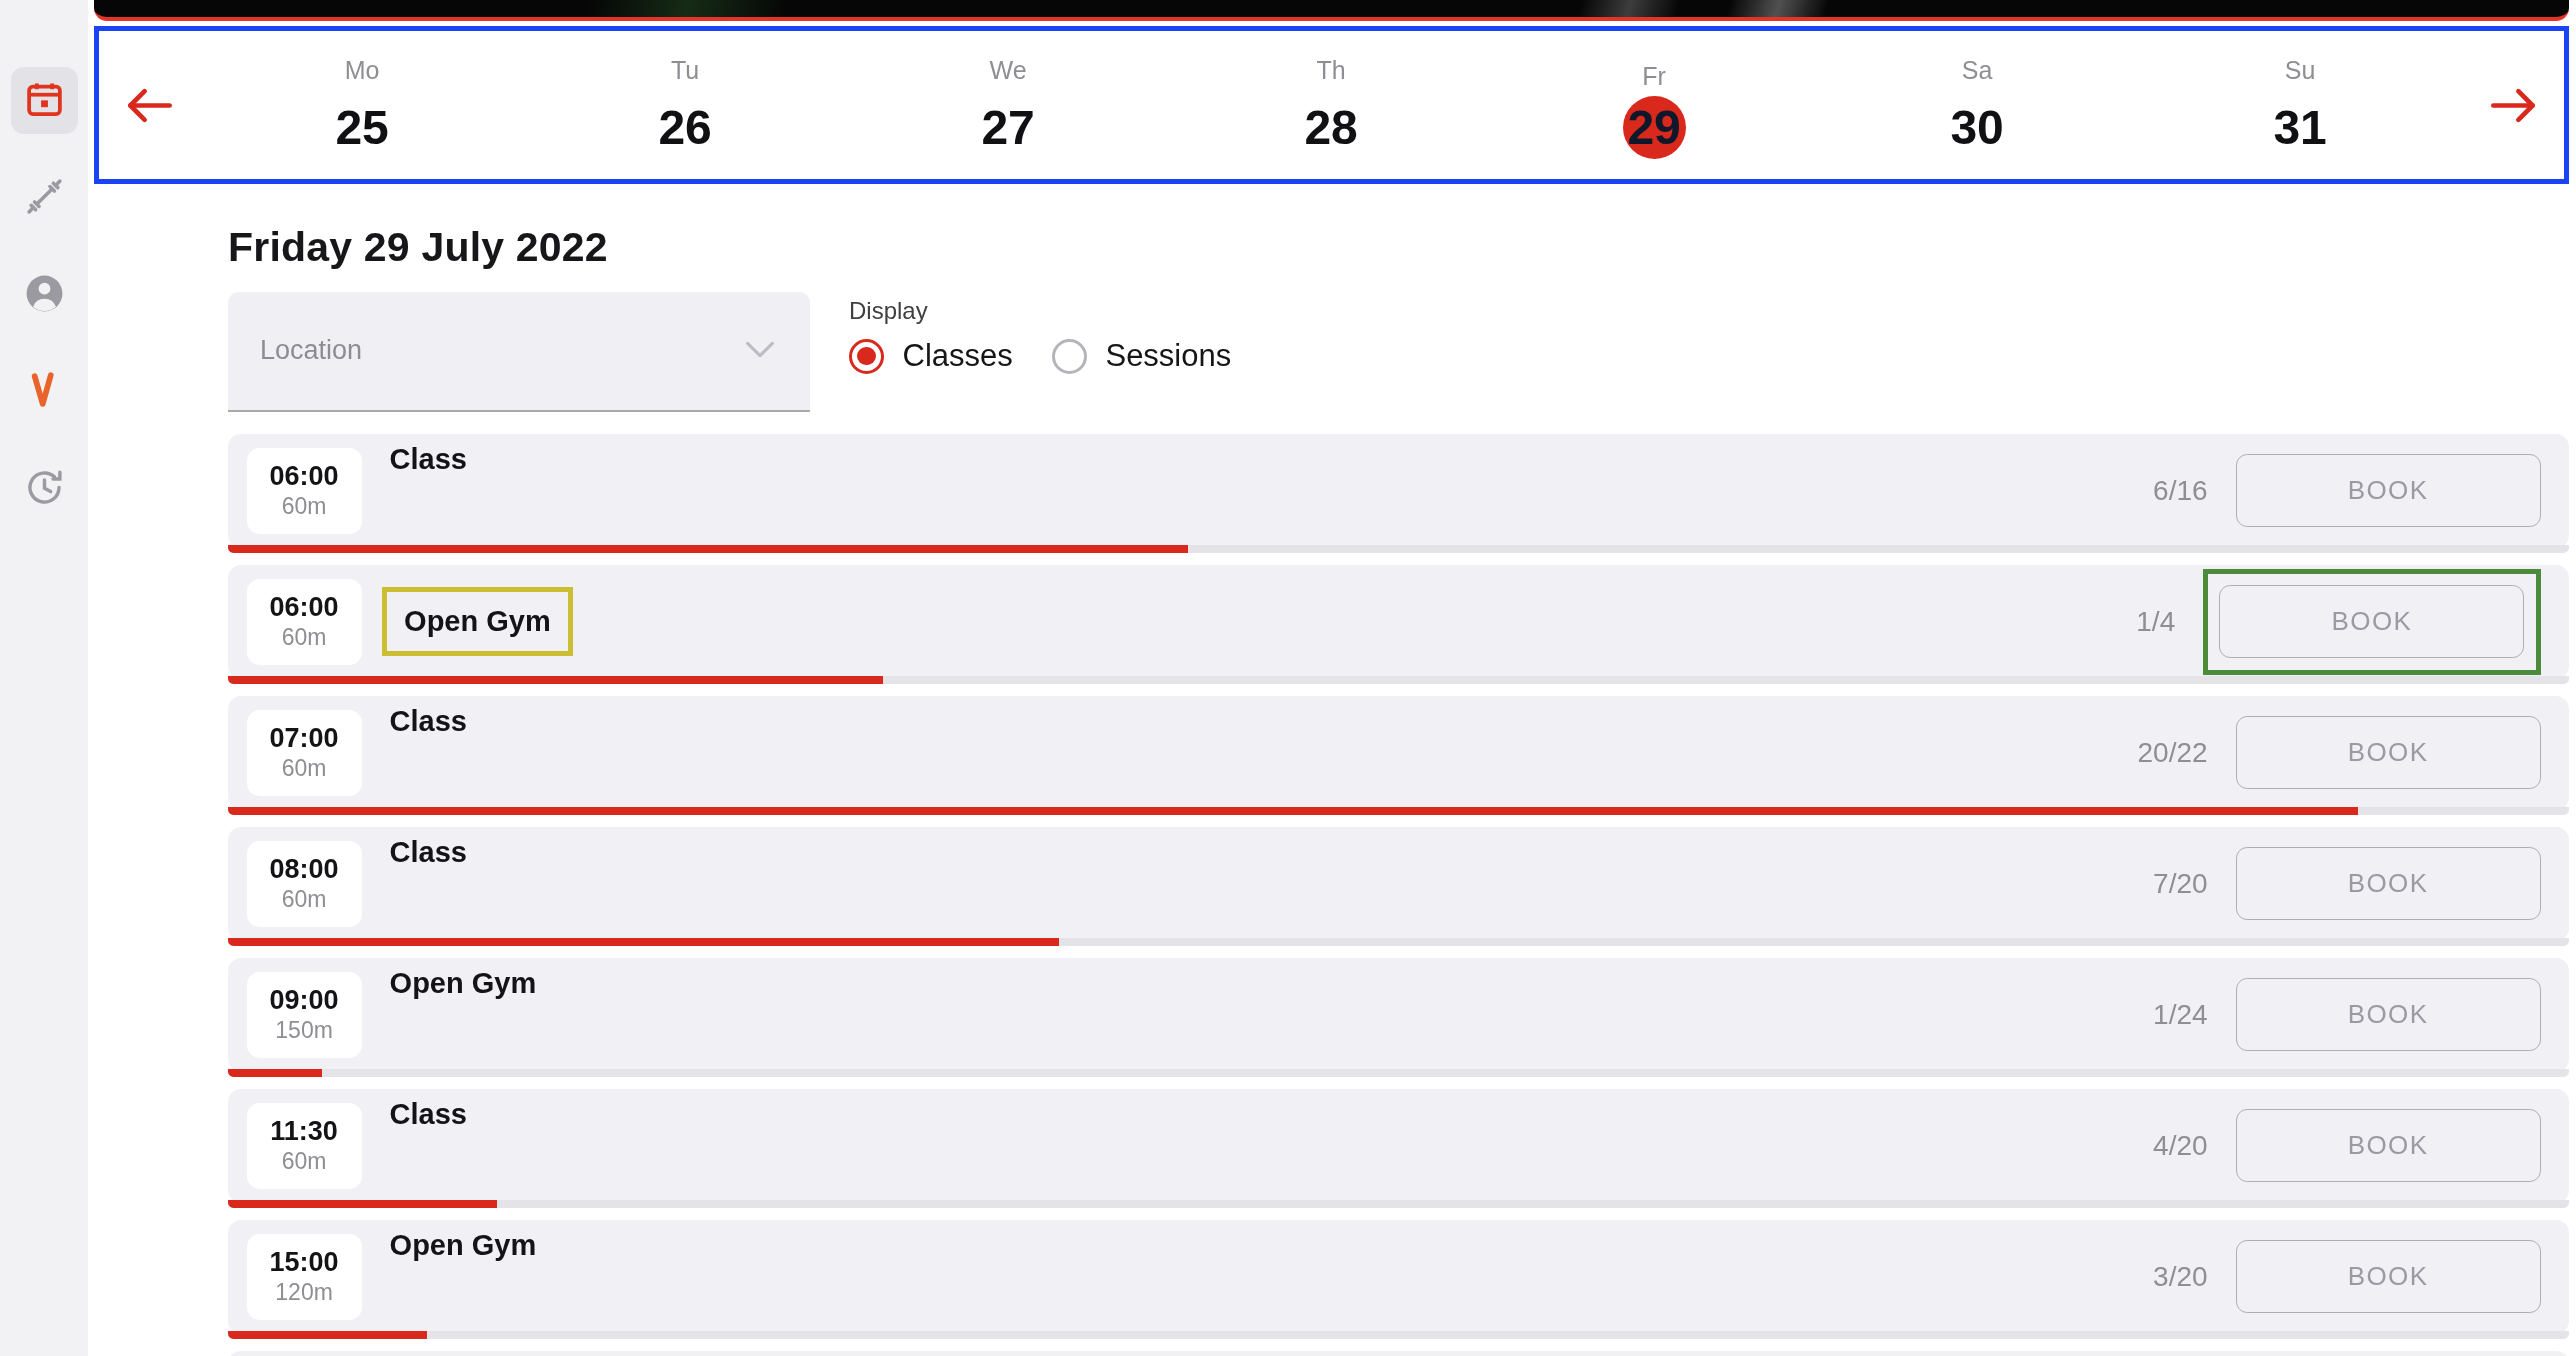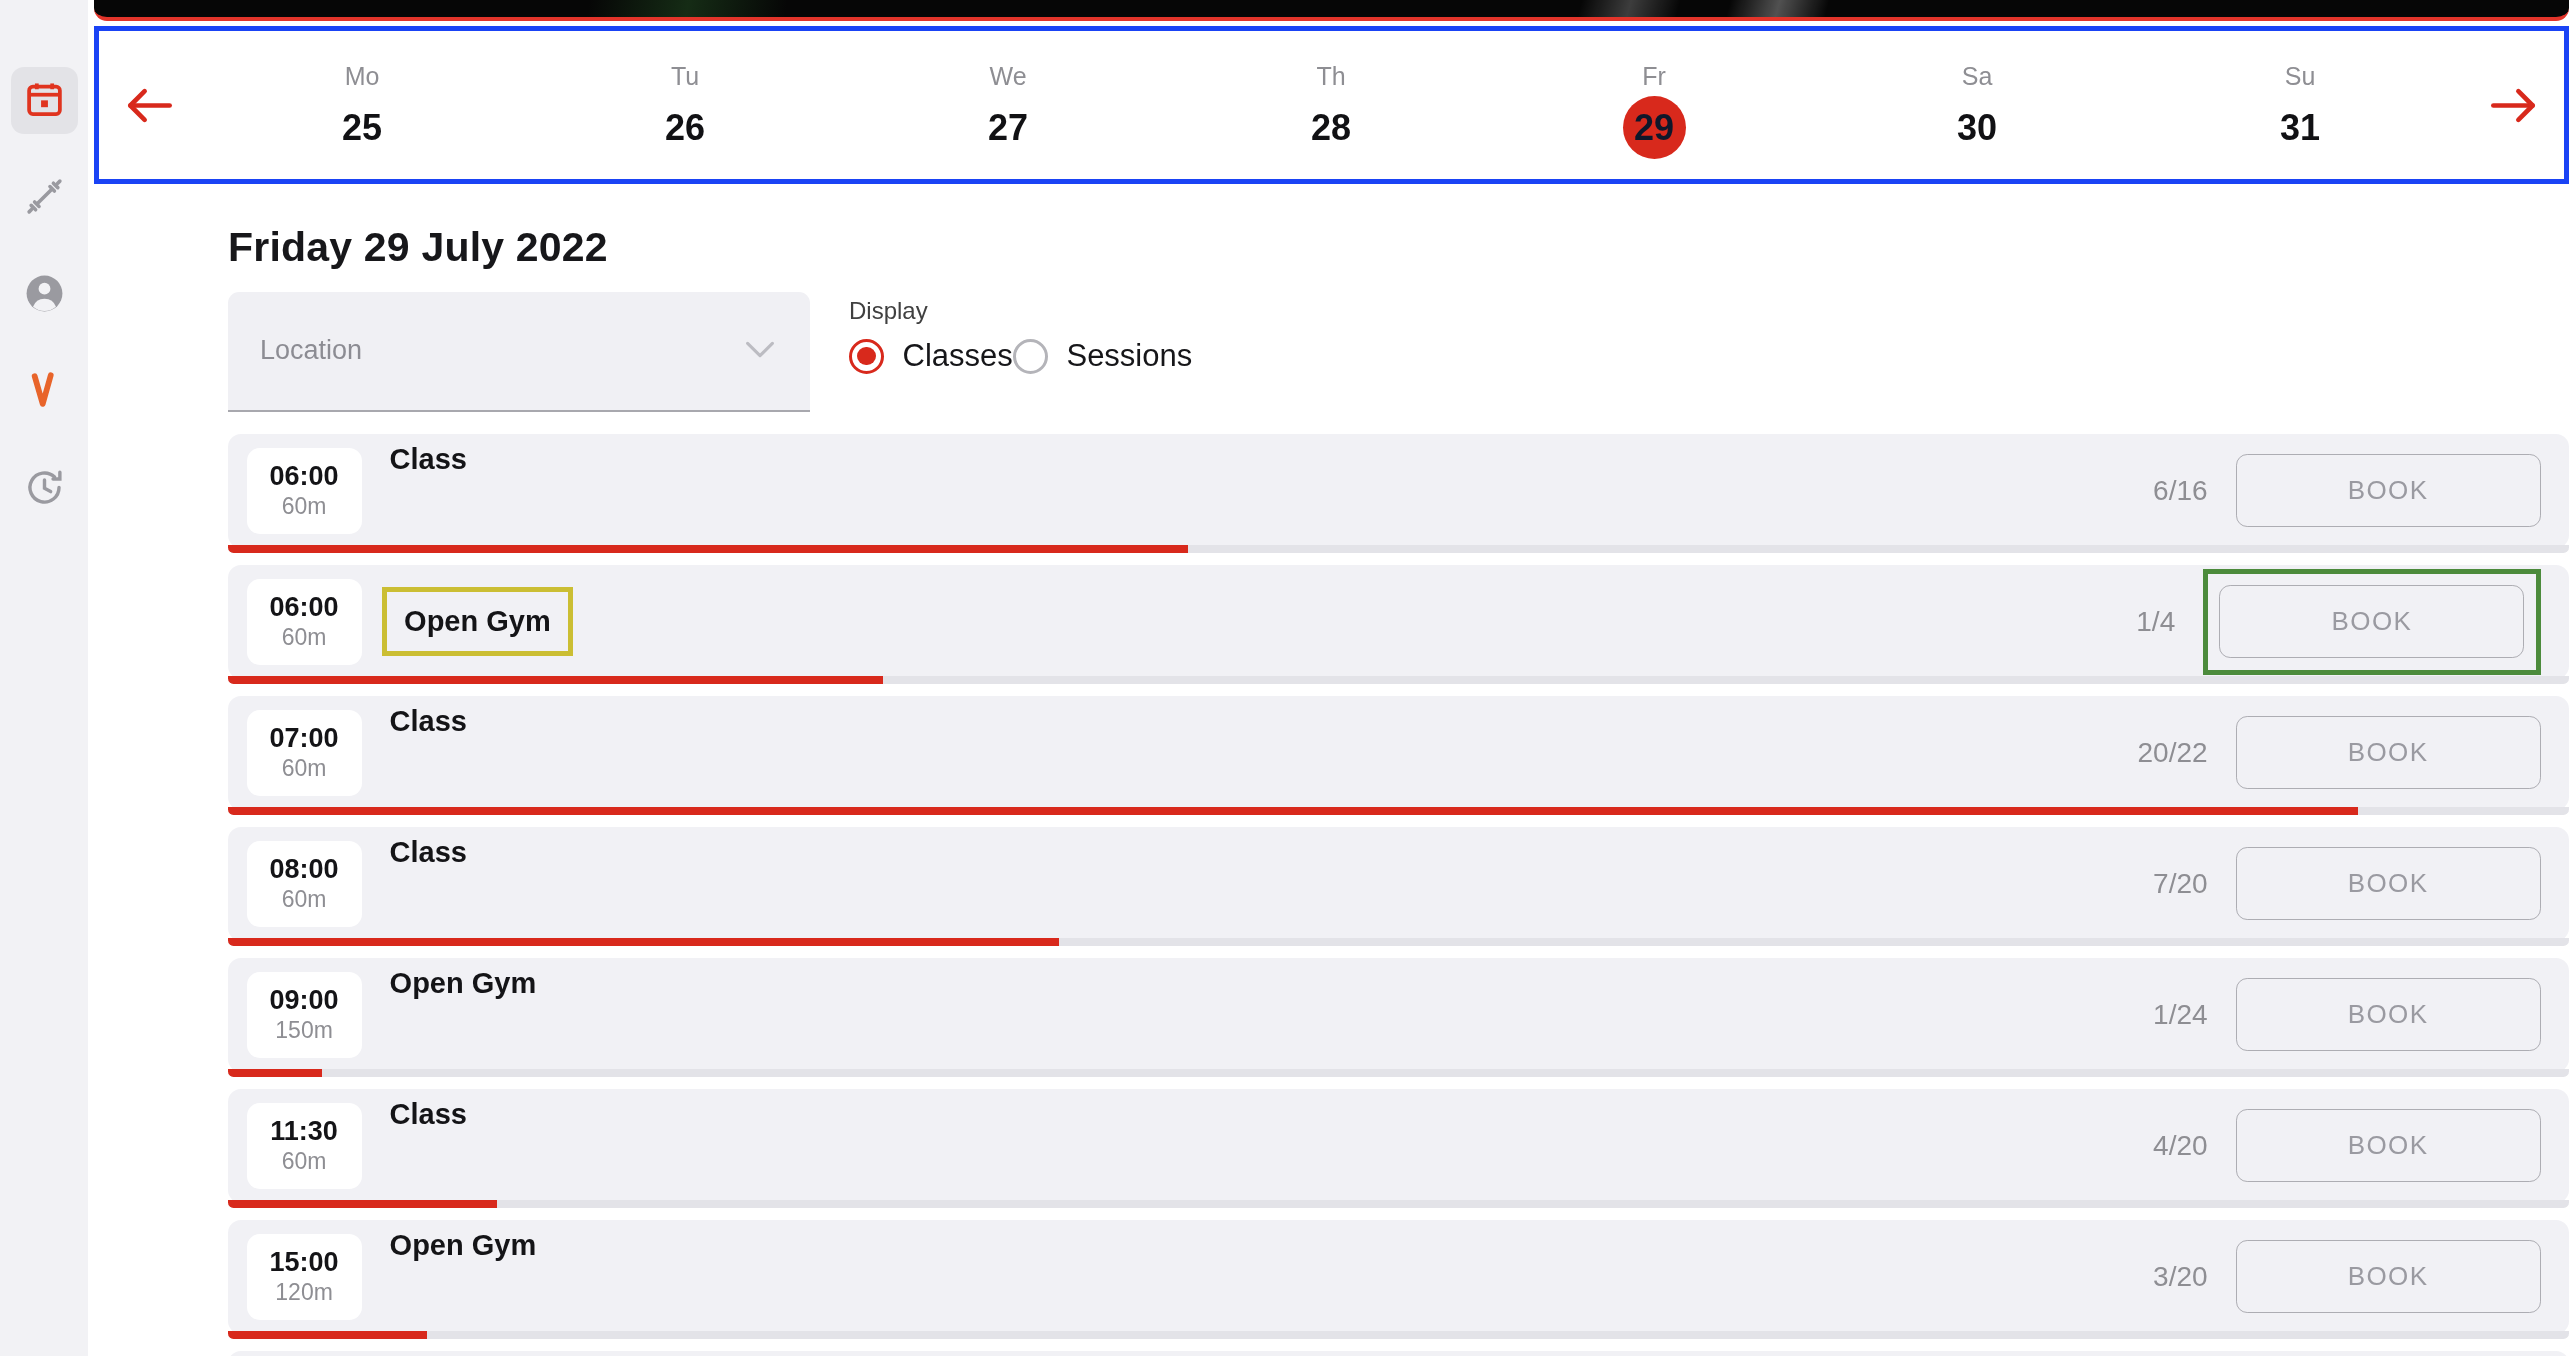--- a/index.html
+++ b/index.html
@@ -55,21 +55,21 @@
     border: 5.6px solid #1a43f5;          
     background: #ffffff;
     height: 158px;
     display: flex; align-items: center;
   }
   .arrow { width: 102px; display: flex; align-items: center; justify-content: center; }
   .arrow svg { display: block; }
   .days { flex: 1; display: flex; align-items: center; }
   .day { flex: 1; text-align: center; }
   .dow { font-size: 25px; color: #8e8e93; line-height: 1; margin-bottom: 20.5px; }
-  .dnum { font-size: 36px; font-weight: 700; color: #111114; line-height: 1; }
+  .dnum { font-size: 48px; font-weight: 700; color: #111114; line-height: 1; }
   .day.sel .dnum {
     display: inline-flex; align-items: center; justify-content: center;
     width: 63px; height: 63px; border-radius: 50%;
     background: #d8291c; color: #0f172a; margin: -13px 0;
   }
 
   
   .heading {
     font-size: 41px; font-weight: 700; color: #17171a;
     padding: 40px 0 0 140px; letter-spacing: 0.2px;
@@ -82,21 +82,21 @@
     background: #f0f0f4; border-radius: 11.2px 11.2px 0 0;
     border-bottom: 2.8px solid #a8a8ae;
     position: relative; display: flex; align-items: center;
     padding: 0 32px;
   }
   .locfield .ph { font-size: 27px; color: #8c8c93; }
   .locfield .chev { position: absolute; right: 34px; top: 50%; transform: translateY(-50%); }
 
   .displaygrp { padding-top: 5.6px; }
   .displaylbl { font-size: 24px; color: #404040; margin-bottom: 13px; }
-  .radios { display: flex; align-items: center; }
+  .radios { display: flex; align-items: center; gap: 39px; }
   .radio { display: flex; align-items: center; gap: 18.6px; }
   .rdot {
     width: 35px; height: 35px; border-radius: 50%;
     border: 3.7px solid #b4b4b9; display: flex; align-items: center; justify-content: center;
   }
   .radio.on .rdot { border-color: #d8291c; }
   .radio.on .rdot::after { content:""; width: 18.6px; height: 18.6px; border-radius: 50%; background: #d8291c; }
   .rlabel { font-size: 31px; color: #161619; }
 
   

